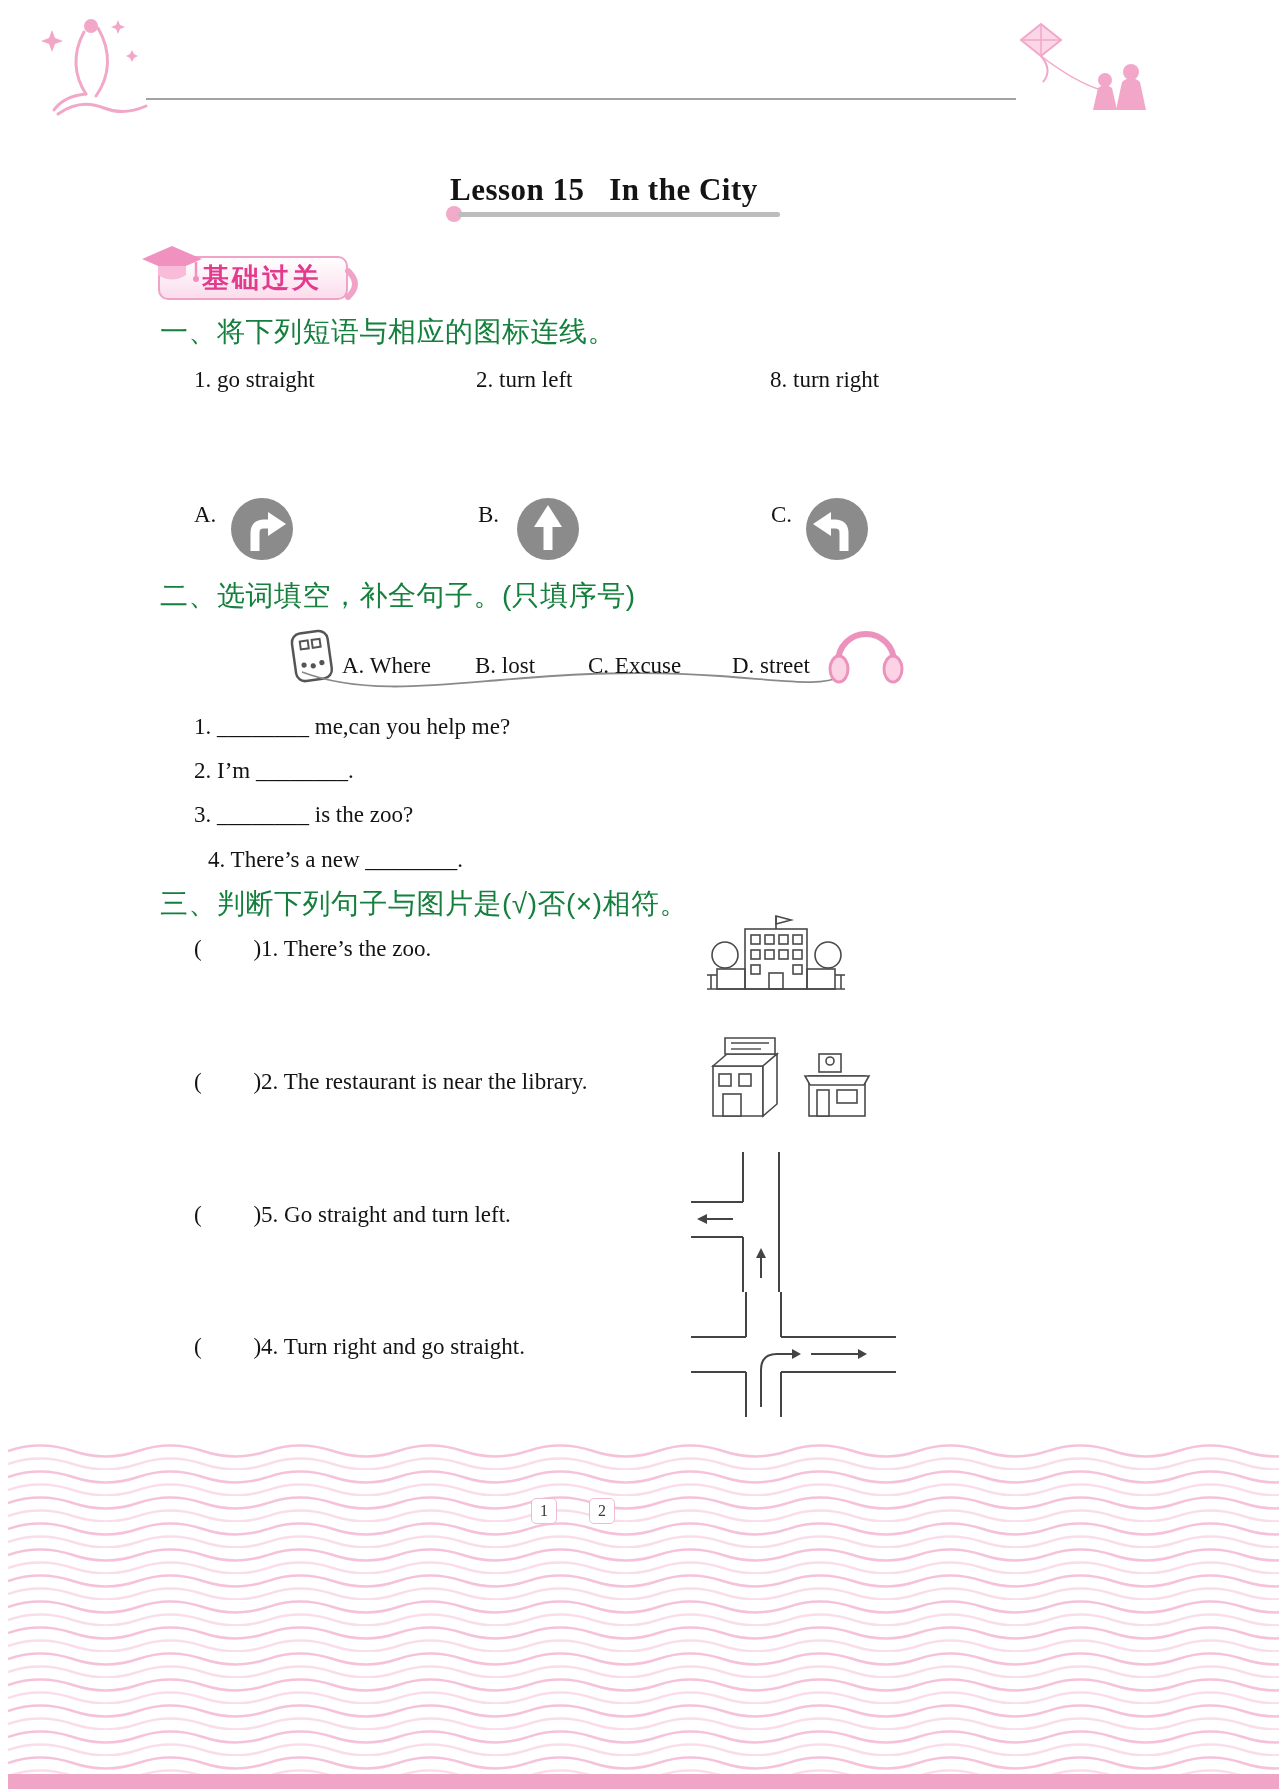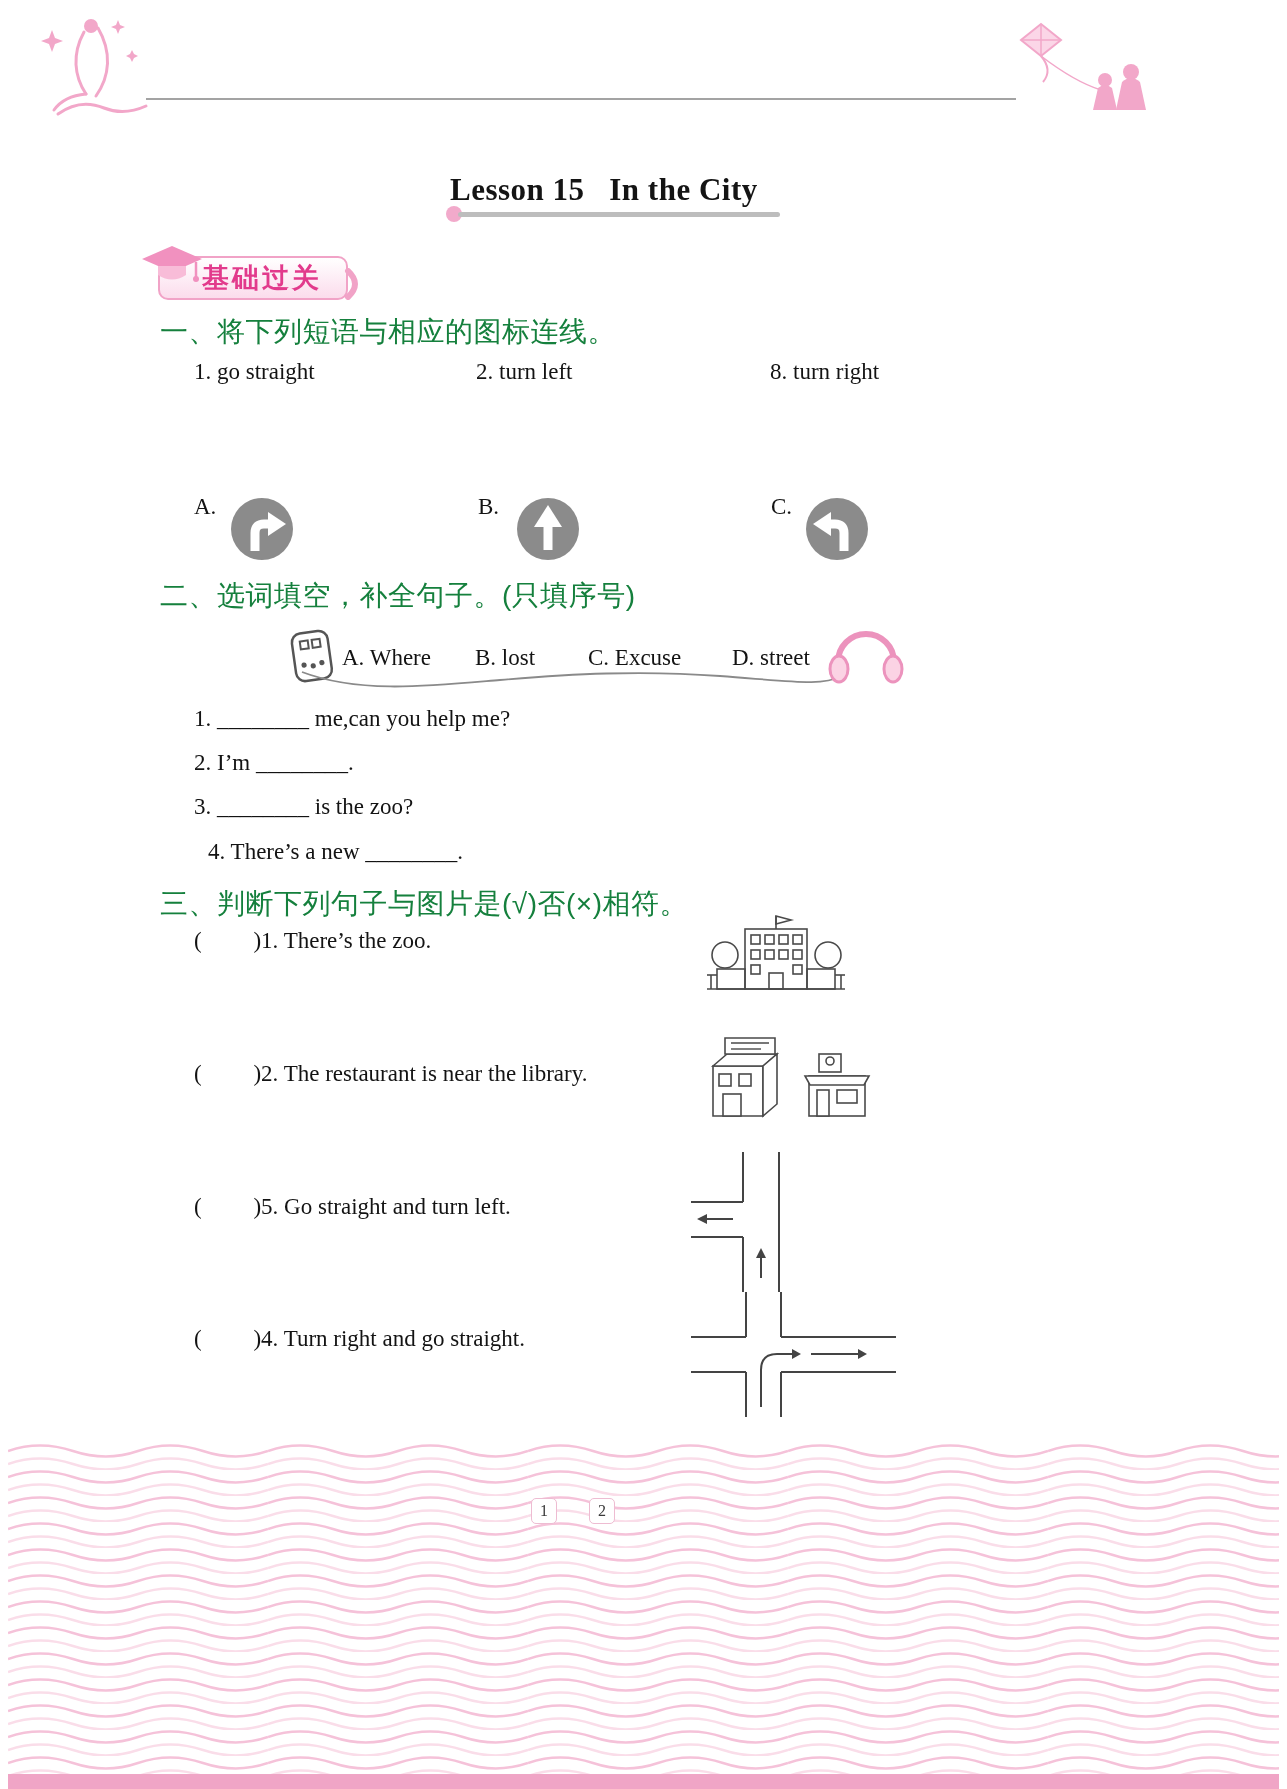--- a/index.html
+++ b/index.html
@@ -4,21 +4,21 @@
 <style>
   * { margin:0; padding:0; box-sizing:border-box; }
   html,body { background:#ffffff; }
   .page {
     position:relative; width:1271px; height:1789px; margin:0 auto;
     background:#ffffff; overflow:hidden;
     font-family:"Liberation Serif","DejaVu Serif",serif; color:#141414;
   }
   .abs { position:absolute; }
   .cn { font-family:"Liberation Sans","DejaVu Sans",sans-serif; font-size:28px; color:#15803d; letter-spacing:0.5px; }
-  .en { font-family:"Liberation Serif","DejaVu Serif",serif; font-size:23px; color:#131313; }
+  .en { font-family:"Liberation Serif","DejaVu Serif",serif; font-size:23px; color:#131313;margin-top:8px; }
   .pre { white-space:pre; }
   .title-text { font-size:31px; font-weight:bold; white-space:pre; letter-spacing:0.5px; }
   .title-underline { height:5px; background:#bdbdbd; border-radius:3px; }
   .title-dot { width:16px; height:16px; border-radius:50%; background:#f2aacb; }
   .header-line { height:2px; background:#a3a3a3; }
   .badge {
     display:flex; align-items:center; height:44px; padding:0 24px 0 42px;
     background:linear-gradient(180deg,#ffffff 0%,#fbdcec 100%);
     border:2px solid #f1a3c7; border-radius:10px;
   }

